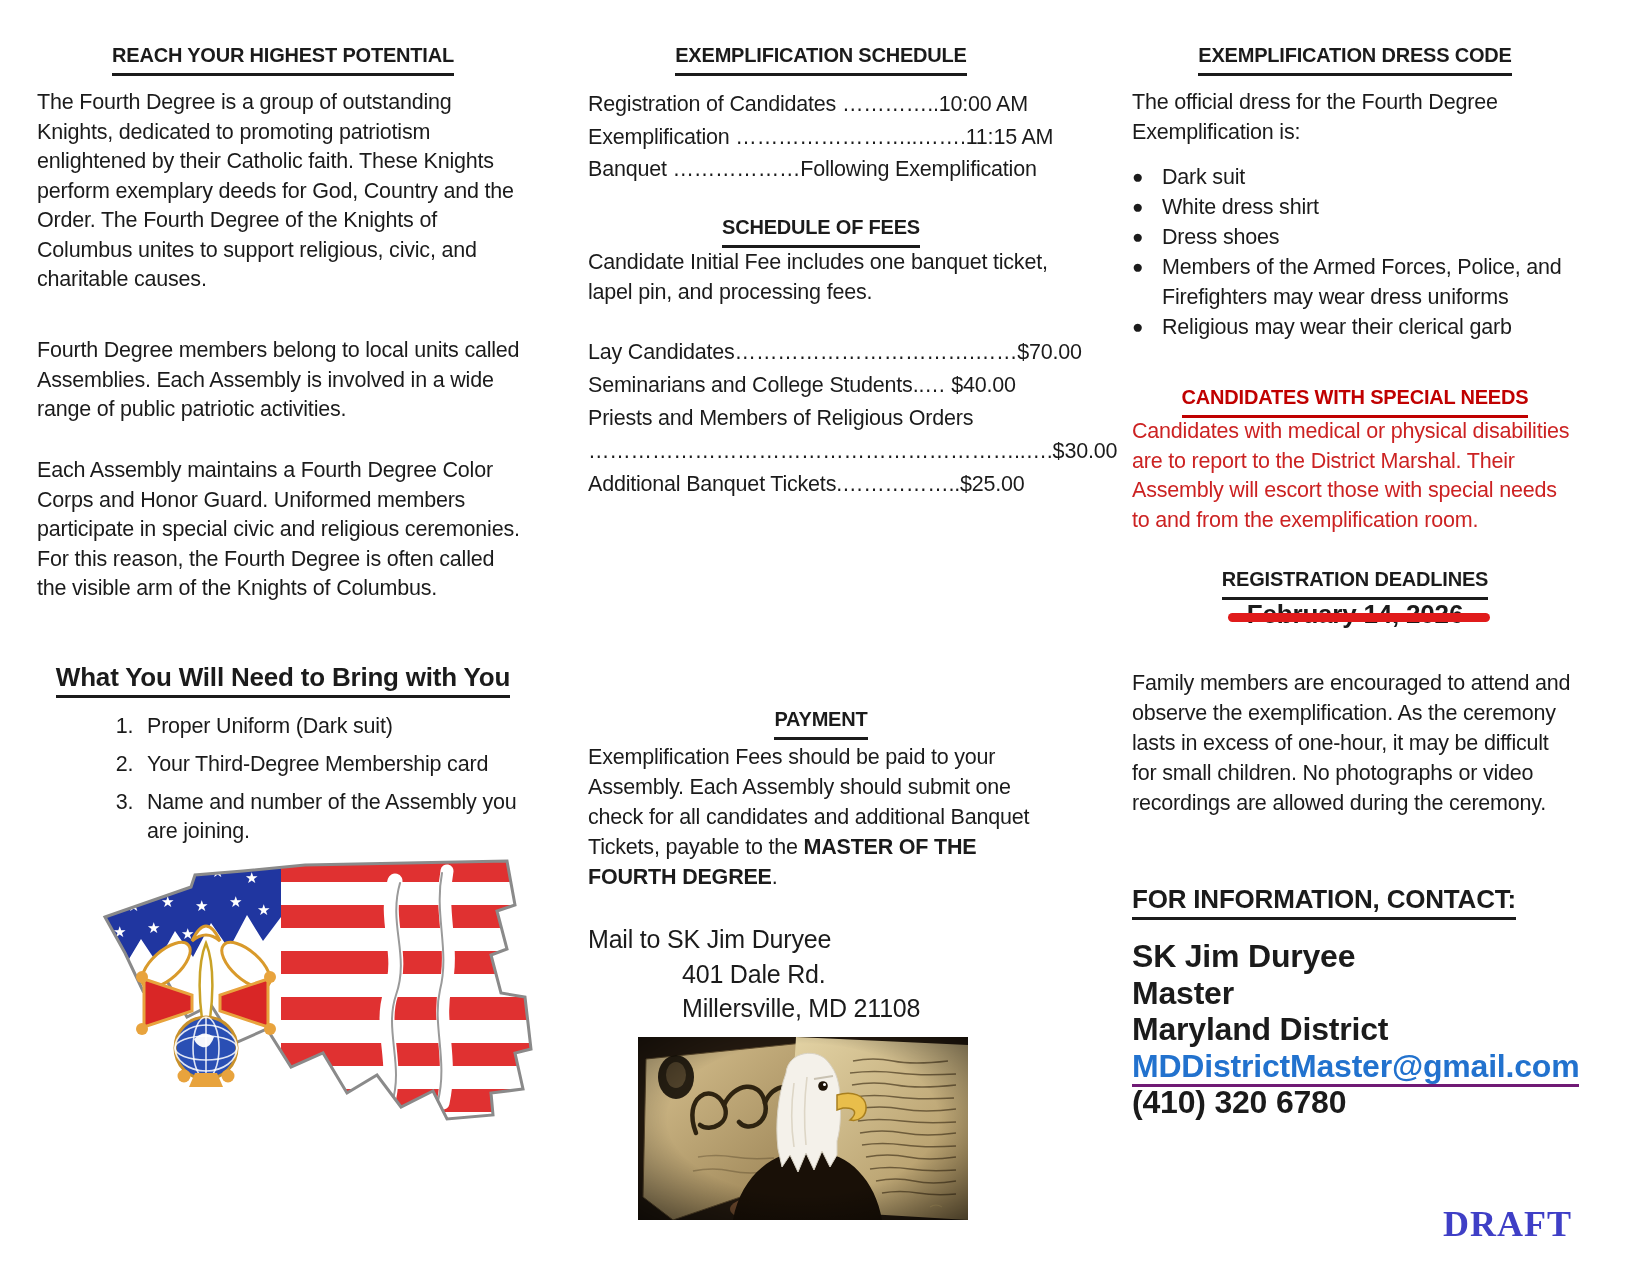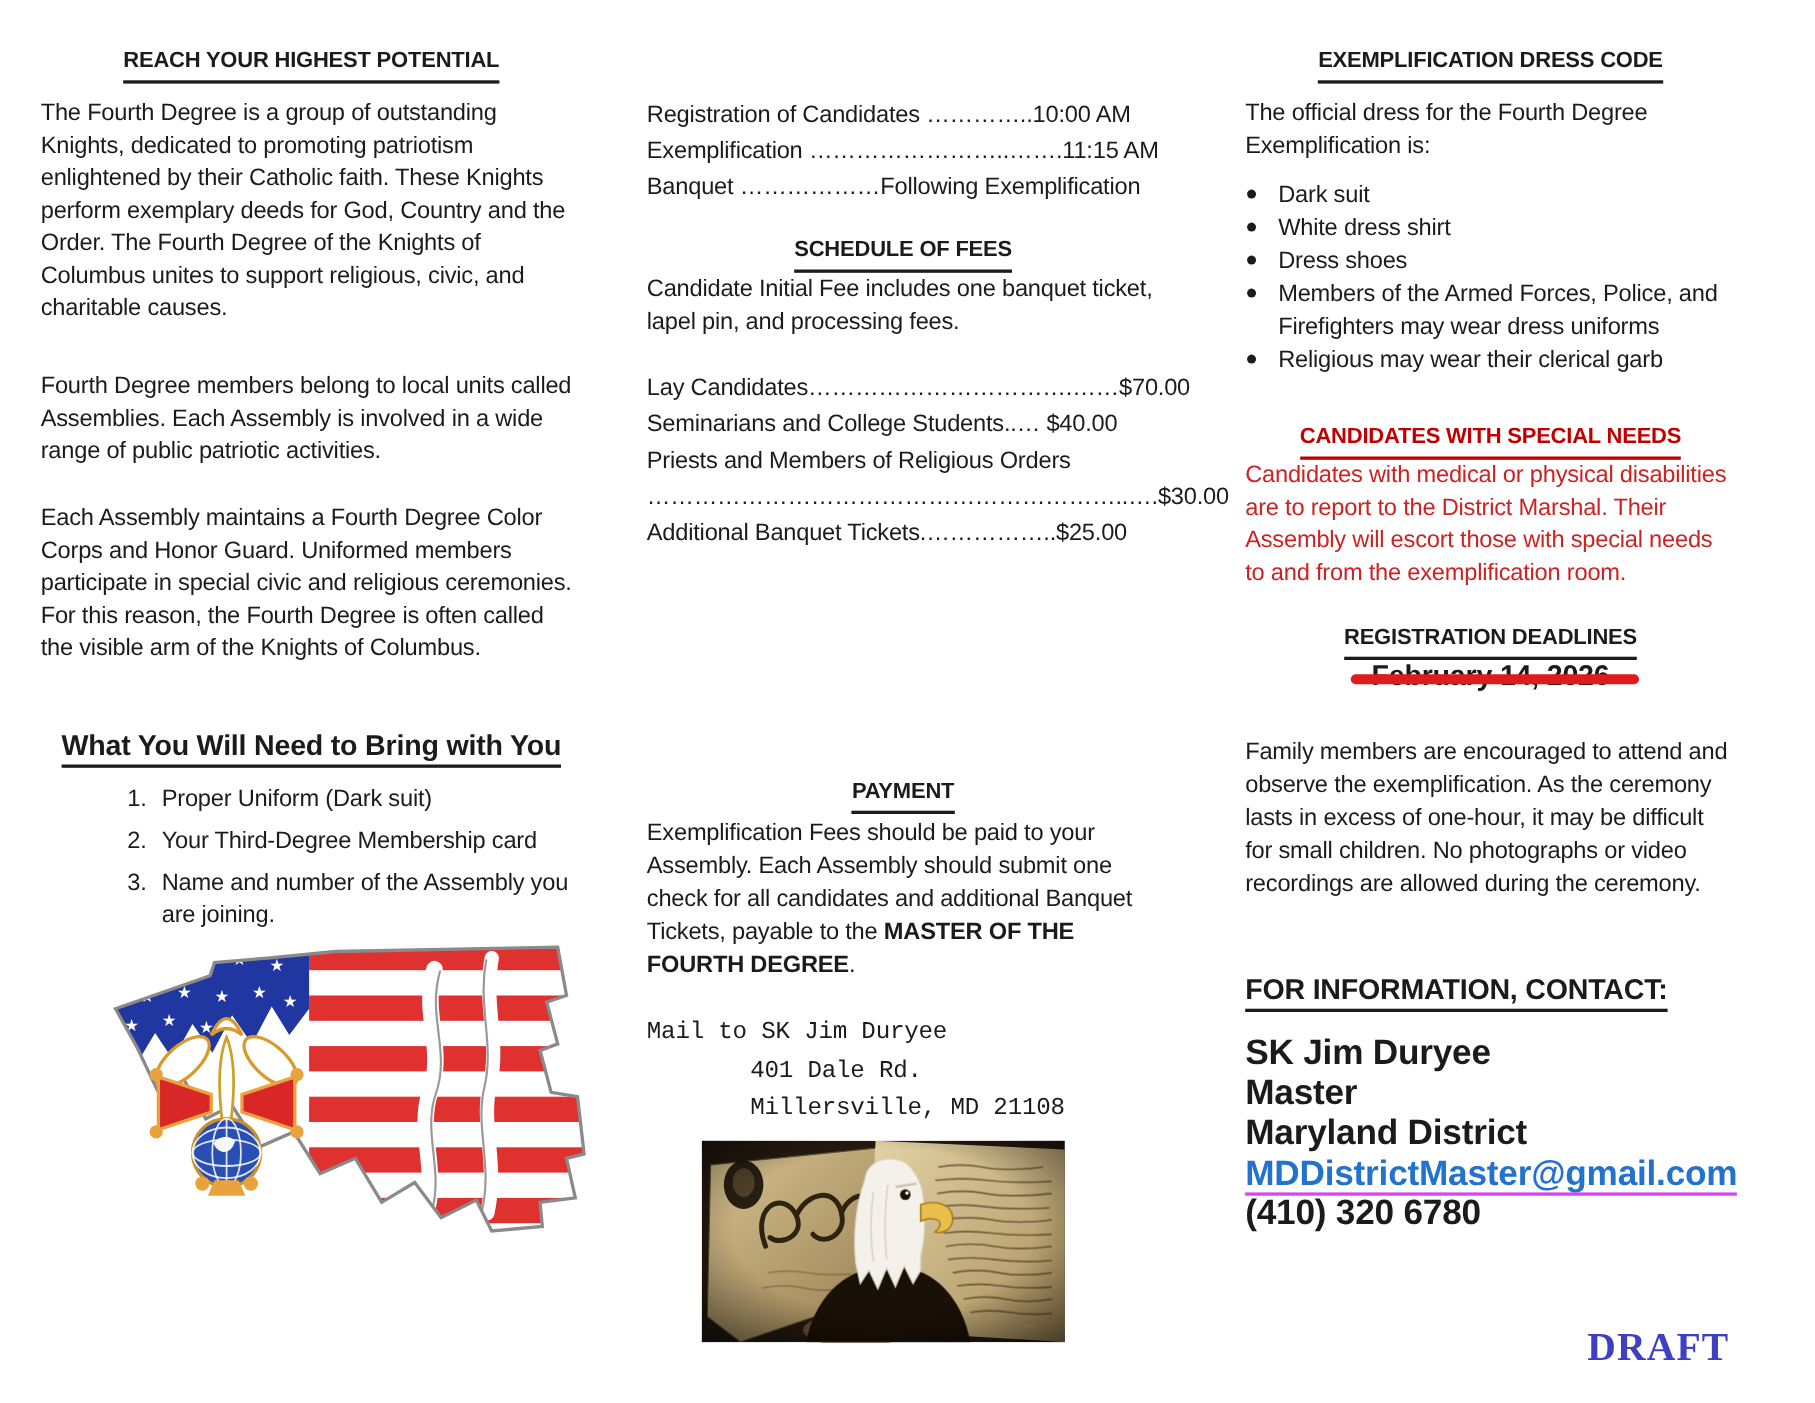--- a/index.html
+++ b/index.html
@@ -31,28 +31,28 @@
   .sched-line, .fee-line { white-space:nowrap; line-height:32.5px; }
   .fee-line { line-height:33px; }
 
   ol.bring { list-style:decimal; padding-left:102px; }
   ol.bring li { padding-left:8px; margin-bottom:9px; line-height:29px; }
 
   .bullets { }
   .bullet-item { position:relative; padding-left:30px; line-height:30px; }
   .bullet-item::before { content:"●"; position:absolute; left:0; top:0; font-size:19px; }
 
-  .mail-line { font-size:22px; line-height:34.5px; white-space:nowrap;font-family:Liberation Mono, monospace; }
+  .mail-line { font-size:25px; line-height:34.5px; white-space:nowrap; }
   .mail-indent { padding-left:94px; }
 
   .deadline-date { text-align:center; font-weight:bold; font-size:26px; position:relative; }
   .strike-line { position:absolute; height:9px; background:#E01B1B; border-radius:5px; }
 
   .contact-block { font-weight:bold; font-size:32px; line-height:36.5px; }
-  .contact-block a { color:#2272CE; text-decoration:none; border-bottom:3px solid #d946ef; cursor:pointer; }
+  .contact-block a { color:#2272CE; text-decoration:none; border-bottom:3px solid #701a75; cursor:pointer; }
 
   .payment-bold { font-weight:bold; }
 
   #draft {
     position:absolute; left:1443px; top:1196px;
     font-family:"Liberation Serif", serif;
     font-weight:bold; font-size:36px; line-height:56px;
     color:#3F3FC6; letter-spacing:1px;
   }
   svg { display:block; }
@@ -150,20 +150,23 @@
       <g fill="#E8A33D">
         <circle cx="-22" cy="73" r="6.5"></circle>
           <circle cx="22" cy="73" r="6.5"></circle>
         <path d="M-11 70 L11 70 L17 84 L-17 84 Z"></path>
       </g>
     </g>
   </svg>
 </div>
 
 <div class="col" id="col2">
+  <div class="blk hdr" style="top:40px">
+    <span class="u">EXEMPLIFICATION SCHEDULE</span>
+  </div>
   <div class="blk" style="top:88px">
     <div class="sched-line">Registration of Candidates …………..10:00 AM</div>
     <div class="sched-line">Exemplification ……………………..…….11:15 AM</div>
     <div class="sched-line">Banquet ………………Following Exemplification</div>
   </div>
 
   <div class="blk hdr" style="top:212px">
     <span class="u">SCHEDULE OF FEES</span>
   </div>
   <div class="blk para" style="top:248px">Candidate Initial Fee includes one banquet ticket, lapel pin, and processing fees.</div>

